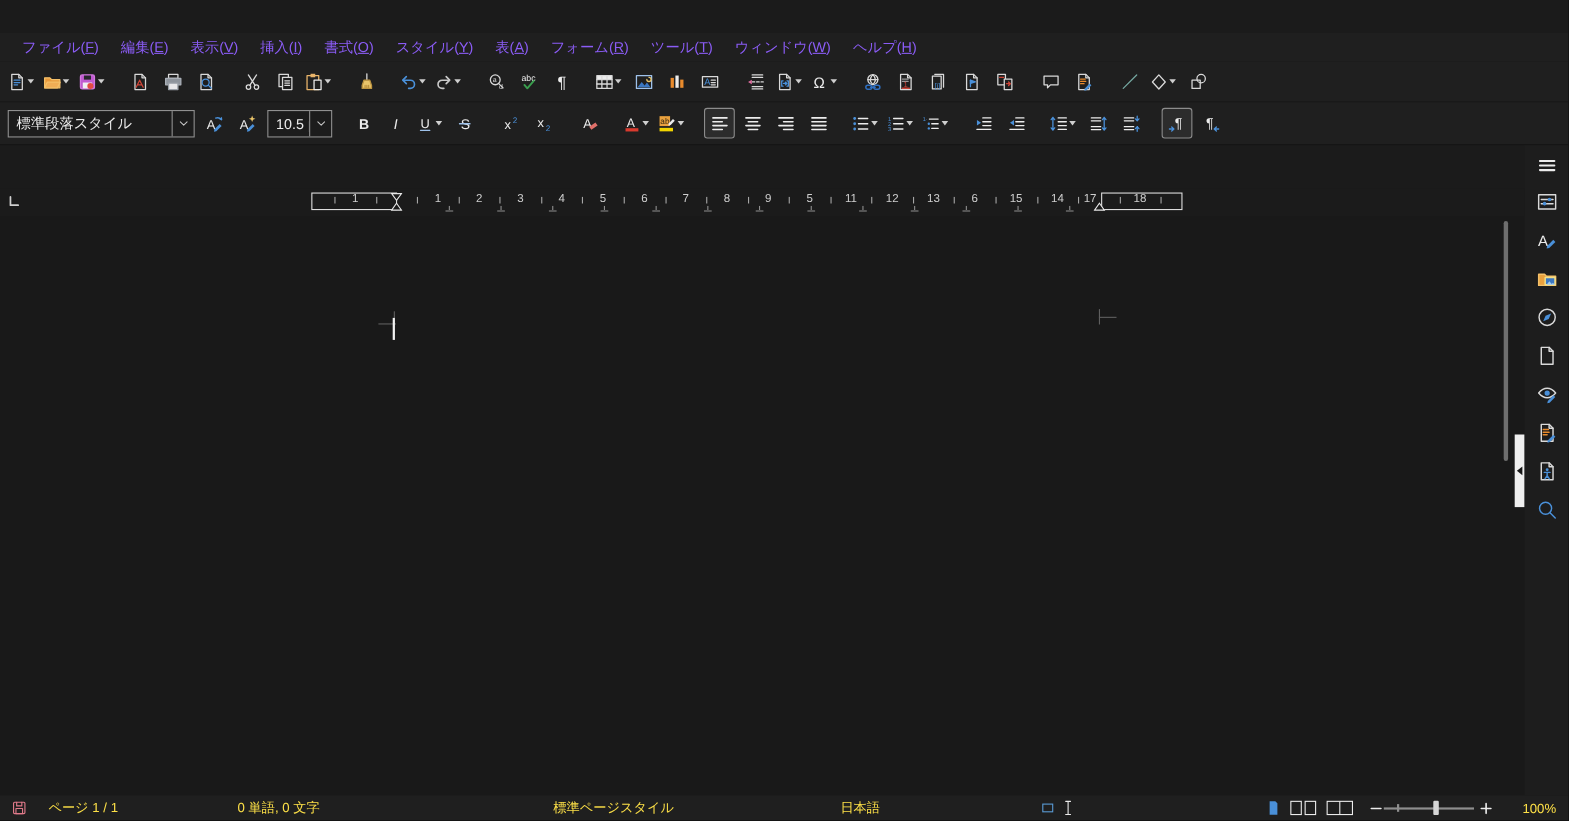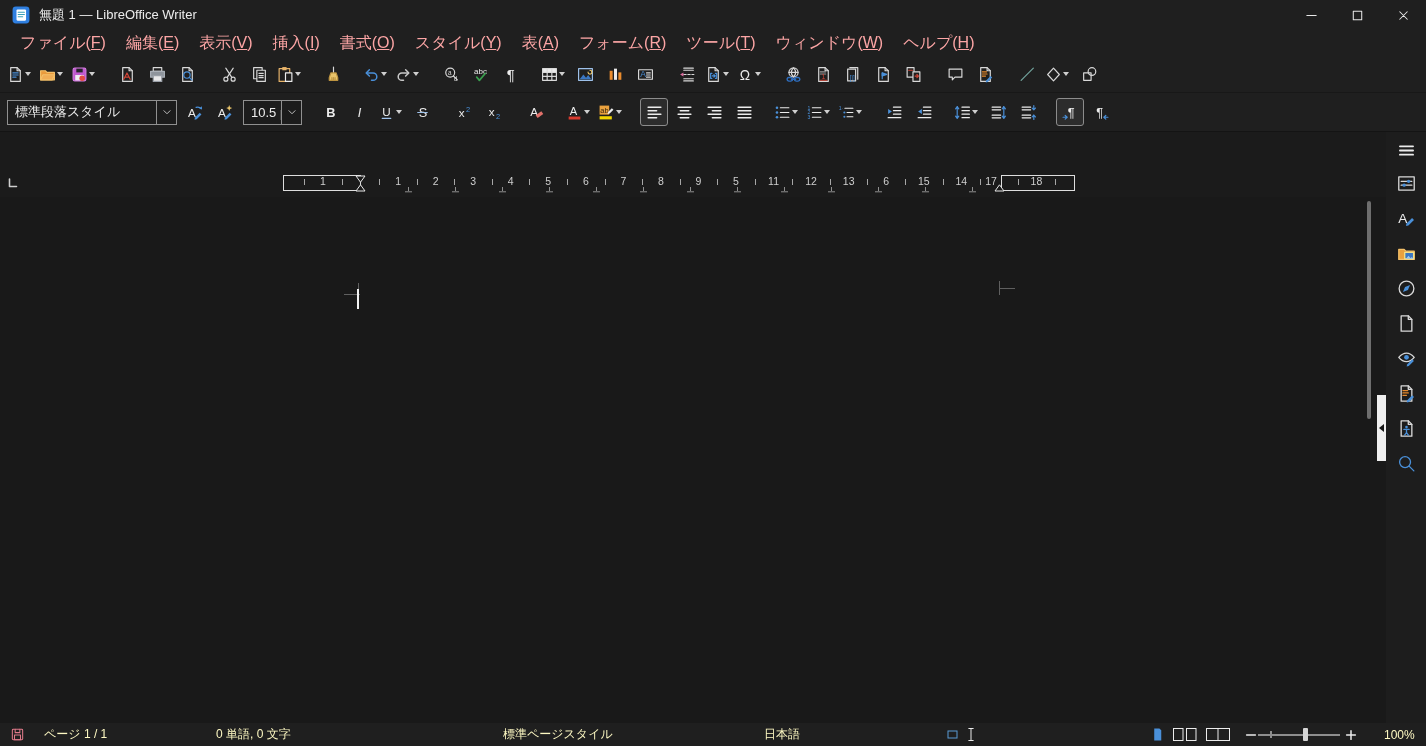--- a/index.html
+++ b/index.html
@@ -10,21 +10,21 @@
 
   
   .titlebar{position:absolute;left:0;top:0;width:1426px;height:30px;background:#1f1f1f;display:flex;align-items:center;}
   .appicon{margin-left:12px}
   .wtitle{margin-left:9px;font-size:13px;color:#ececec}
   .wcontrols{margin-left:auto;display:flex;height:30px}
   .wbtn{width:46px;height:30px;display:flex;align-items:center;justify-content:center}
 
   
   .menubar{position:absolute;left:0;top:30px;width:1426px;height:26px;background:#1f1f1f;display:flex;align-items:center;padding-left:10px;box-sizing:border-box}
-  .mitem{padding:0 10px;font-size:16px;color:#fca5a5;height:26px;line-height:25px;white-space:nowrap}
+  .mitem{padding:0 10px;font-size:13px;color:#8b5cf6;height:26px;line-height:25px;white-space:nowrap}
   .mitem .u{text-decoration:underline}
 
   
   .toolbar{position:absolute;left:0;width:1426px;background:#1f1f1f;display:flex;align-items:center;padding-left:5px;box-sizing:border-box;gap:2px}
   .tb1{top:56px;height:37px;border-bottom:1px solid #181818}
   .tb2{top:93px;height:39px;border-bottom:1px solid #141414}
   .tbtn{height:28px;min-width:28px;padding:0 1px;display:flex;align-items:center;justify-content:center;border:1px solid transparent;border-radius:3px;box-sizing:border-box}
   .tbtn.sel{border-color:#8c8c8c;background:#2c2c2c}
   .tsep{width:10px;height:1px}
   .dd{width:0;height:0;border-left:3.5px solid transparent;border-right:3.5px solid transparent;border-top:4.5px solid #cfcfcf;margin:0 2px 0 1px}
@@ -57,58 +57,31 @@
   .docarea{position:absolute;left:0;top:197px;width:1386px;height:526px;background:#191919}
   .bline{position:absolute;background:#5f5f5f}
   .caret{position:absolute;width:2px;height:20px;background:#f2f2f2}
 
   .vscroll{position:absolute;left:1363px;top:197px;width:13px;height:526px}
   .vthumb{position:absolute;left:4px;top:4px;width:4px;height:218px;background:#6e6e6e;border-radius:2px}
   .splitter{position:absolute;left:1377px;top:395px;width:9px;height:66px;background:#efefef;display:flex;align-items:center;justify-content:center}
   .splitter .tri{width:0;height:0;border-top:4px solid transparent;border-bottom:4px solid transparent;border-right:5px solid #161616}
 
   
-  .statusbar{position:absolute;left:0;top:723px;width:1426px;height:23px;background:#1f1f1f;font-size:12px;color:#fef9c3}
+  .statusbar{position:absolute;left:0;top:723px;width:1426px;height:23px;background:#1f1f1f;font-size:12px;color:#fde047}
   .sitem{position:absolute;top:0;height:23px;display:flex;align-items:center;white-space:nowrap}
   .ztrack{position:absolute;left:1258px;top:11px;width:82px;height:1.5px;background:#8e8e8e}
   .znotch{position:absolute;left:1270px;top:8px;width:2px;height:7px;background:#8e8e8e}
   .zthumb{position:absolute;left:1303px;top:5px;width:5px;height:13px;background:#d6d6d6;border-radius:1px}
 </style>
 </head>
 <body>
 
 <div class="app">
 
-  <div class="titlebar">
-    <span class="appicon">
-        <svg width="18" height="18" viewBox="0 0 16 16" fill="none" stroke="#d9d9d9" stroke-width="1.1" stroke-linecap="round" stroke-linejoin="round">
-          <rect x="0.5" y="0.5" width="15" height="15" rx="3" fill="#2f7fe0" stroke="none"></rect>
-          <rect x="4" y="3" width="8.5" height="10" rx="1" fill="#ffffff" stroke="none"></rect>
-          <path d="M5.5 5.5h5.5M5.5 7.5h5.5M5.5 9.5h4" stroke="#3aa0b8" stroke-width="1"></path>
-        </svg>
-      </span>
-    <span class="wtitle">無題 1 — LibreOffice Writer</span>
-    <div class="wcontrols">
-      <div class="wbtn">
-          <svg width="15" height="15" viewBox="0 0 16 16" fill="none" stroke="#d9d9d9" stroke-width="1.1" stroke-linecap="round" stroke-linejoin="round">
-            <path d="M3 8h10" stroke="#e8e8e8"></path>
-          </svg>
-        </div>
-      <div class="wbtn">
-          <svg width="15" height="15" viewBox="0 0 16 16" fill="none" stroke="#d9d9d9" stroke-width="1.1" stroke-linecap="round" stroke-linejoin="round">
-            <rect x="3.5" y="3.5" width="9" height="9" stroke="#e8e8e8"></rect>
-          </svg>
-        </div>
-      <div class="wbtn">
-          <svg width="15" height="15" viewBox="0 0 16 16" fill="none" stroke="#d9d9d9" stroke-width="1.1" stroke-linecap="round" stroke-linejoin="round">
-            <path d="M4 4l8 8M12 4l-8 8" stroke="#e8e8e8"></path>
-          </svg>
-        </div>
-    </div>
-  </div>
 
   <div class="menubar" id="menubar">
       <span class="mitem">ファイル(<span class="u">F</span>)</span>
       <span class="mitem">編集(<span class="u">E</span>)</span>
       <span class="mitem">表示(<span class="u">V</span>)</span>
       <span class="mitem">挿入(<span class="u">I</span>)</span>
       <span class="mitem">書式(<span class="u">O</span>)</span>
       <span class="mitem">スタイル(<span class="u">Y</span>)</span>
       <span class="mitem">表(<span class="u">A</span>)</span>
       <span class="mitem">フォーム(<span class="u">R</span>)</span>

